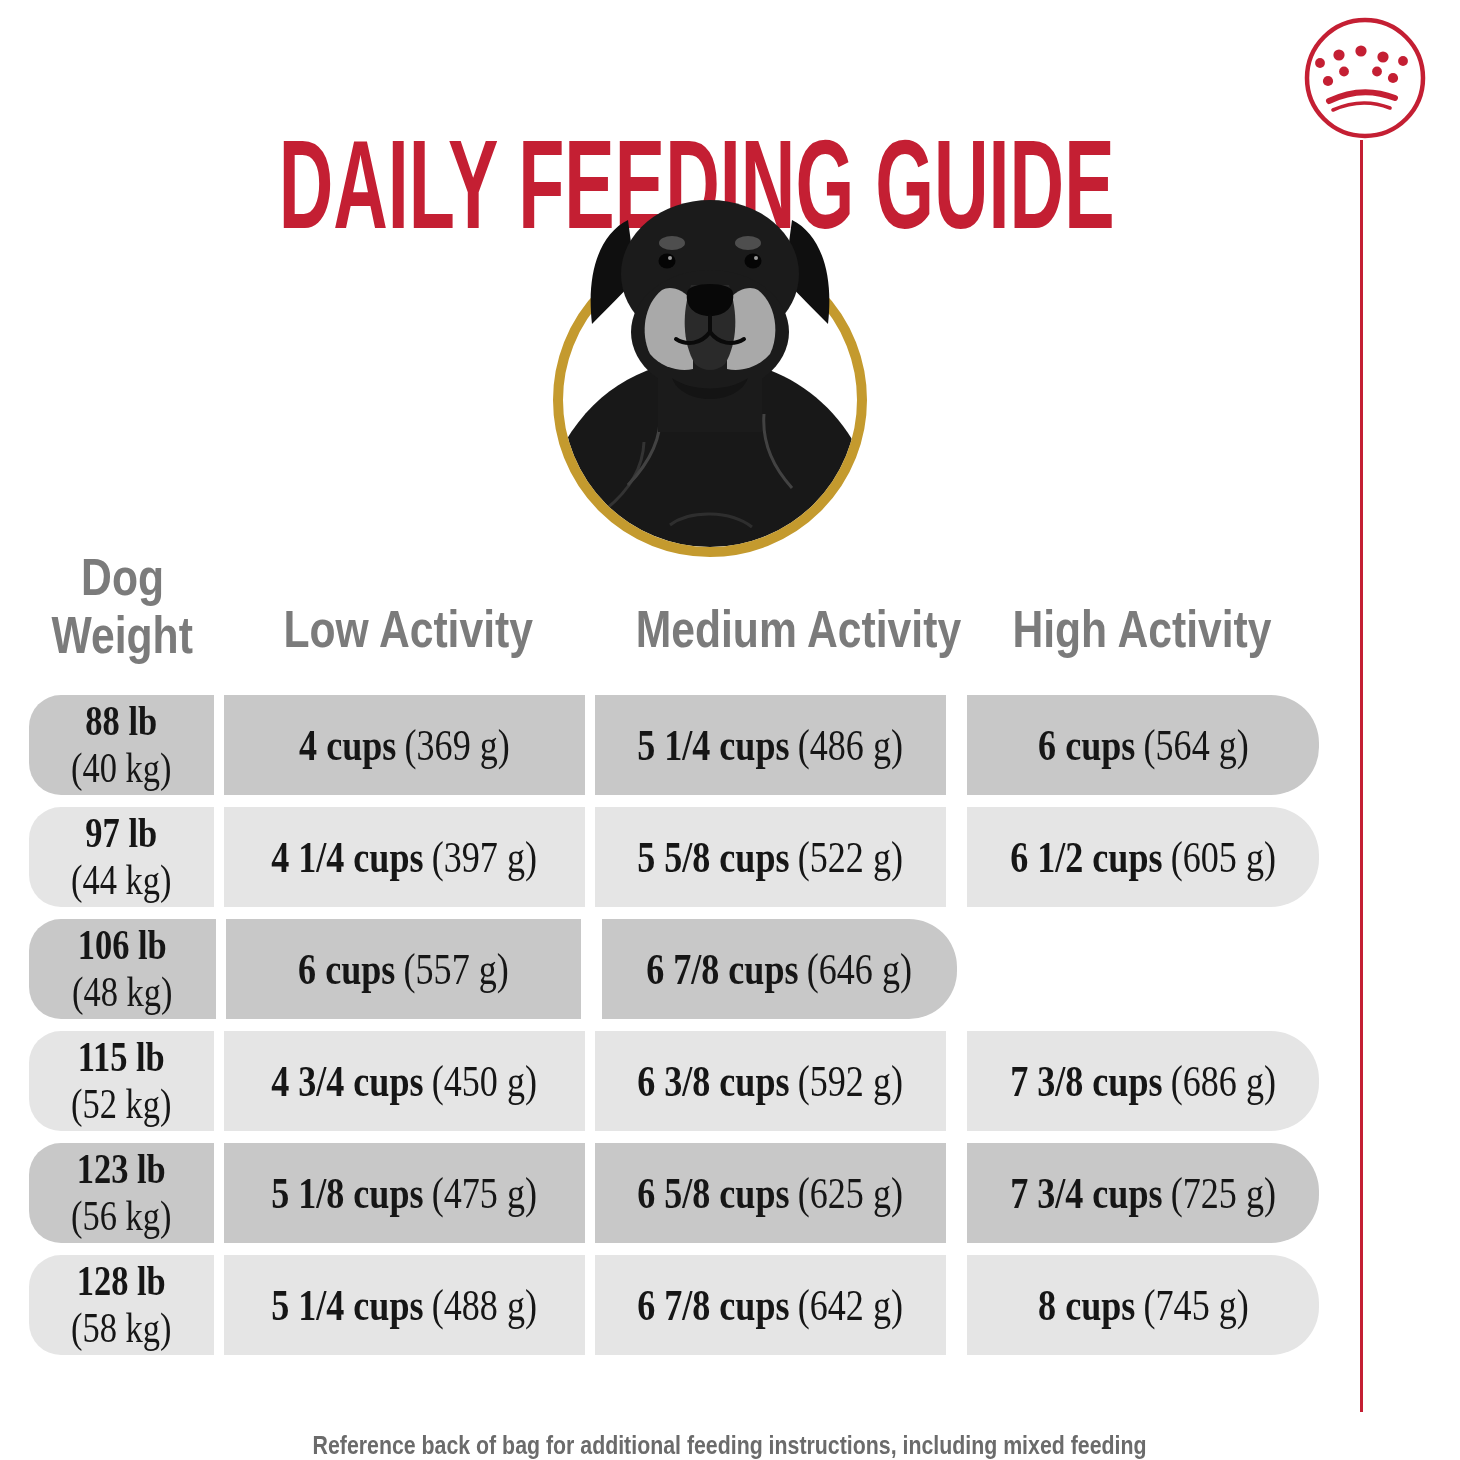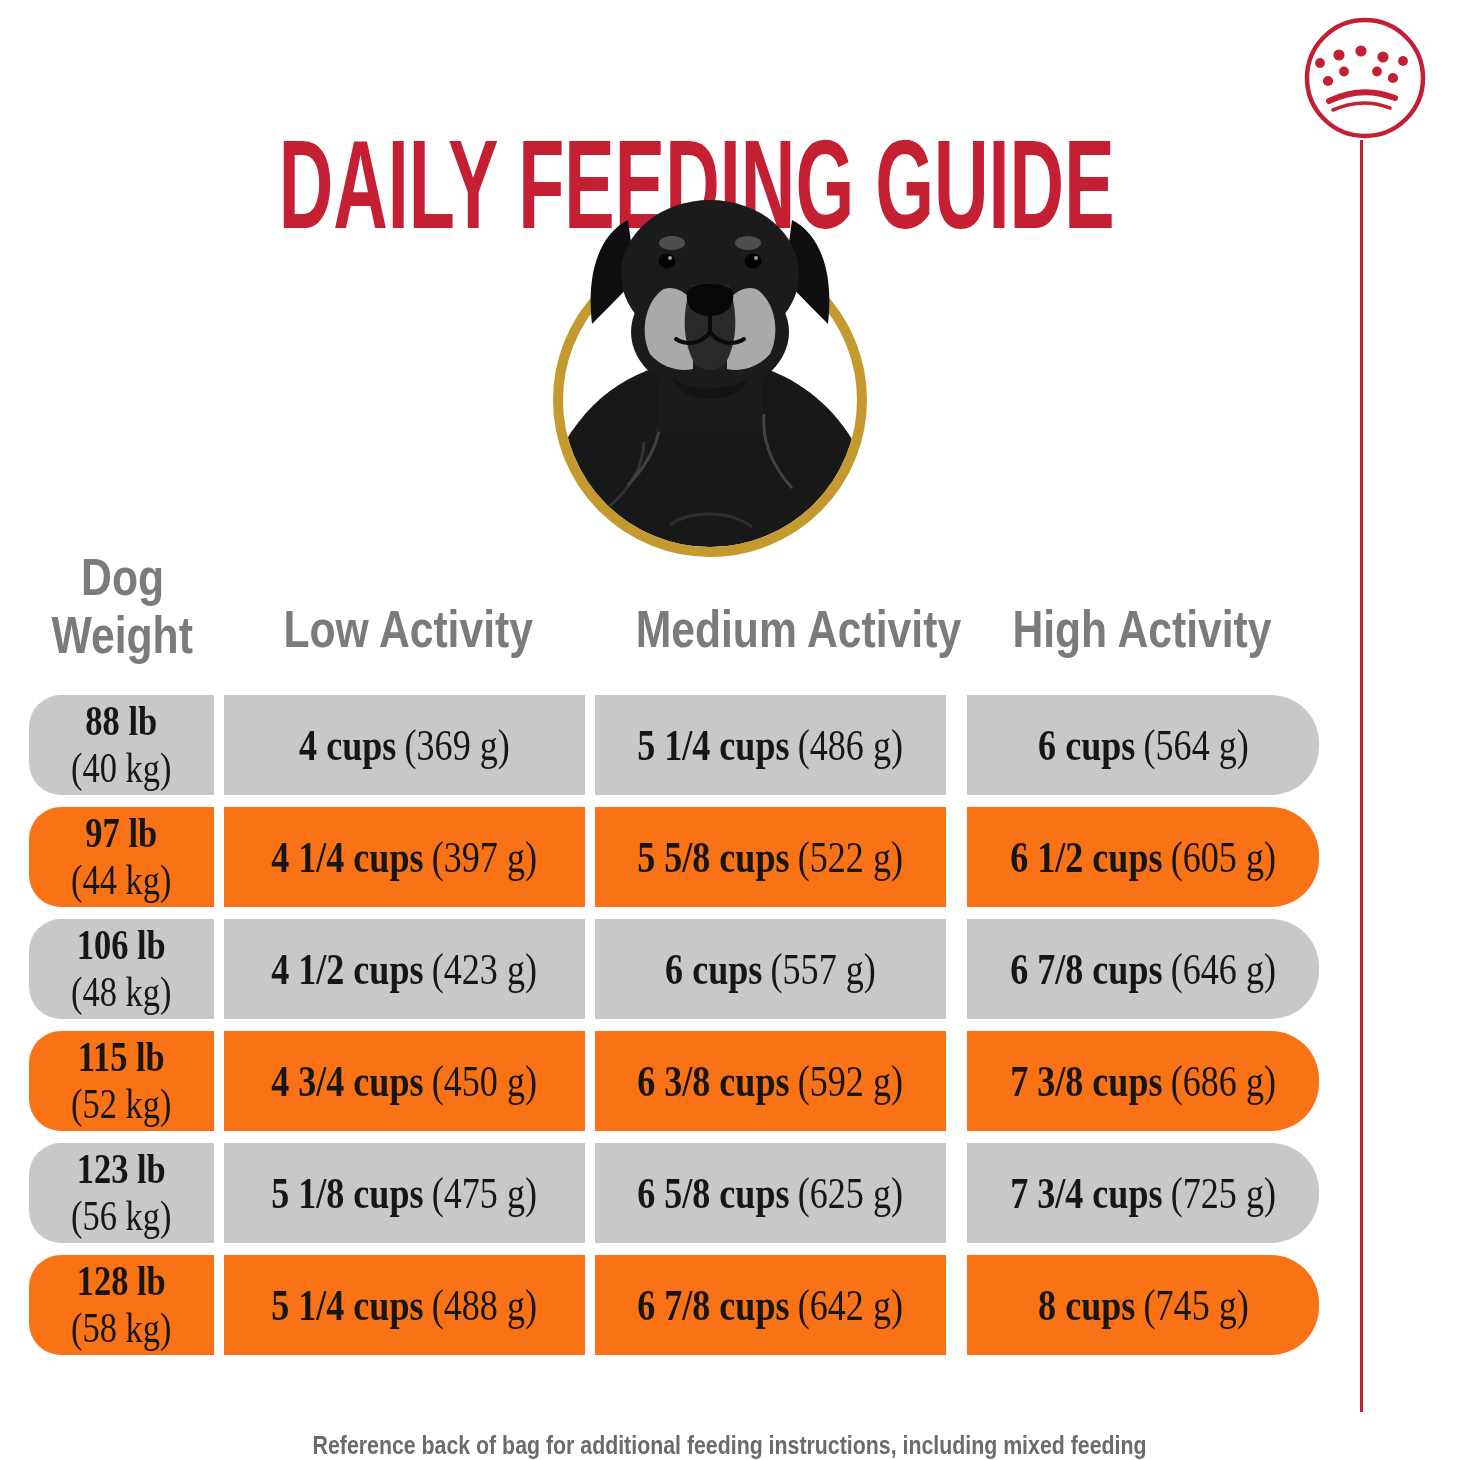--- a/index.html
+++ b/index.html
@@ -38,21 +38,21 @@
   .row{display:flex;height:100px;margin-bottom:12px;}
   .cell{
     display:flex;align-items:center;justify-content:center;
     color:#161616;font-size:44px;
   }
   .c1{width:187px;border-radius:32px 0 0 32px;font-size:42px;text-align:center;}
   .c2{width:364px;margin-left:10px;align-items:center;}
   .c3{width:355px;margin-left:10px;}
   .c4{width:355px;margin-left:21px;border-radius:0 48px 48px 0;}
   .row.dark .cell{background:#C8C8C8;}
-  .row.light .cell{background:#f97316;}
+  .row.light .cell{background:#e5e5e5;}
   .b{font-weight:bold;}
   .reg{font-weight:400;margin-left:10px;}
   .wline{display:block;line-height:1.12;}
   
   .footer{
     position:absolute;left:0;top:1398px;width:1460px;
     text-align:center;color:#6B6B6B;font-weight:bold;font-size:26px;margin-top:32px;
   }
 </style>
 </head>
@@ -166,23 +166,20 @@
         </div>
     </div>
 
     <div class="row dark">
       <div class="cell c1">
           <div class="cx">
             <span class="wline b">106 lb</span>
             <span class="wline">(48 kg)</span>
           </div>
         </div>
-      <div class="cell c2">
-          <span class="cx"><span class="b">4 1/2 cups</span><span class="reg">(423 g)</span></span>
-        </div>
       <div class="cell c3">
           <span class="cx"><span class="b">6 cups</span><span class="reg">(557 g)</span></span>
         </div>
       <div class="cell c4">
           <span class="cx"><span class="b">6 7/8 cups</span><span class="reg">(646 g)</span></span>
         </div>
     </div>
 
     <div class="row light">
       <div class="cell c1">

